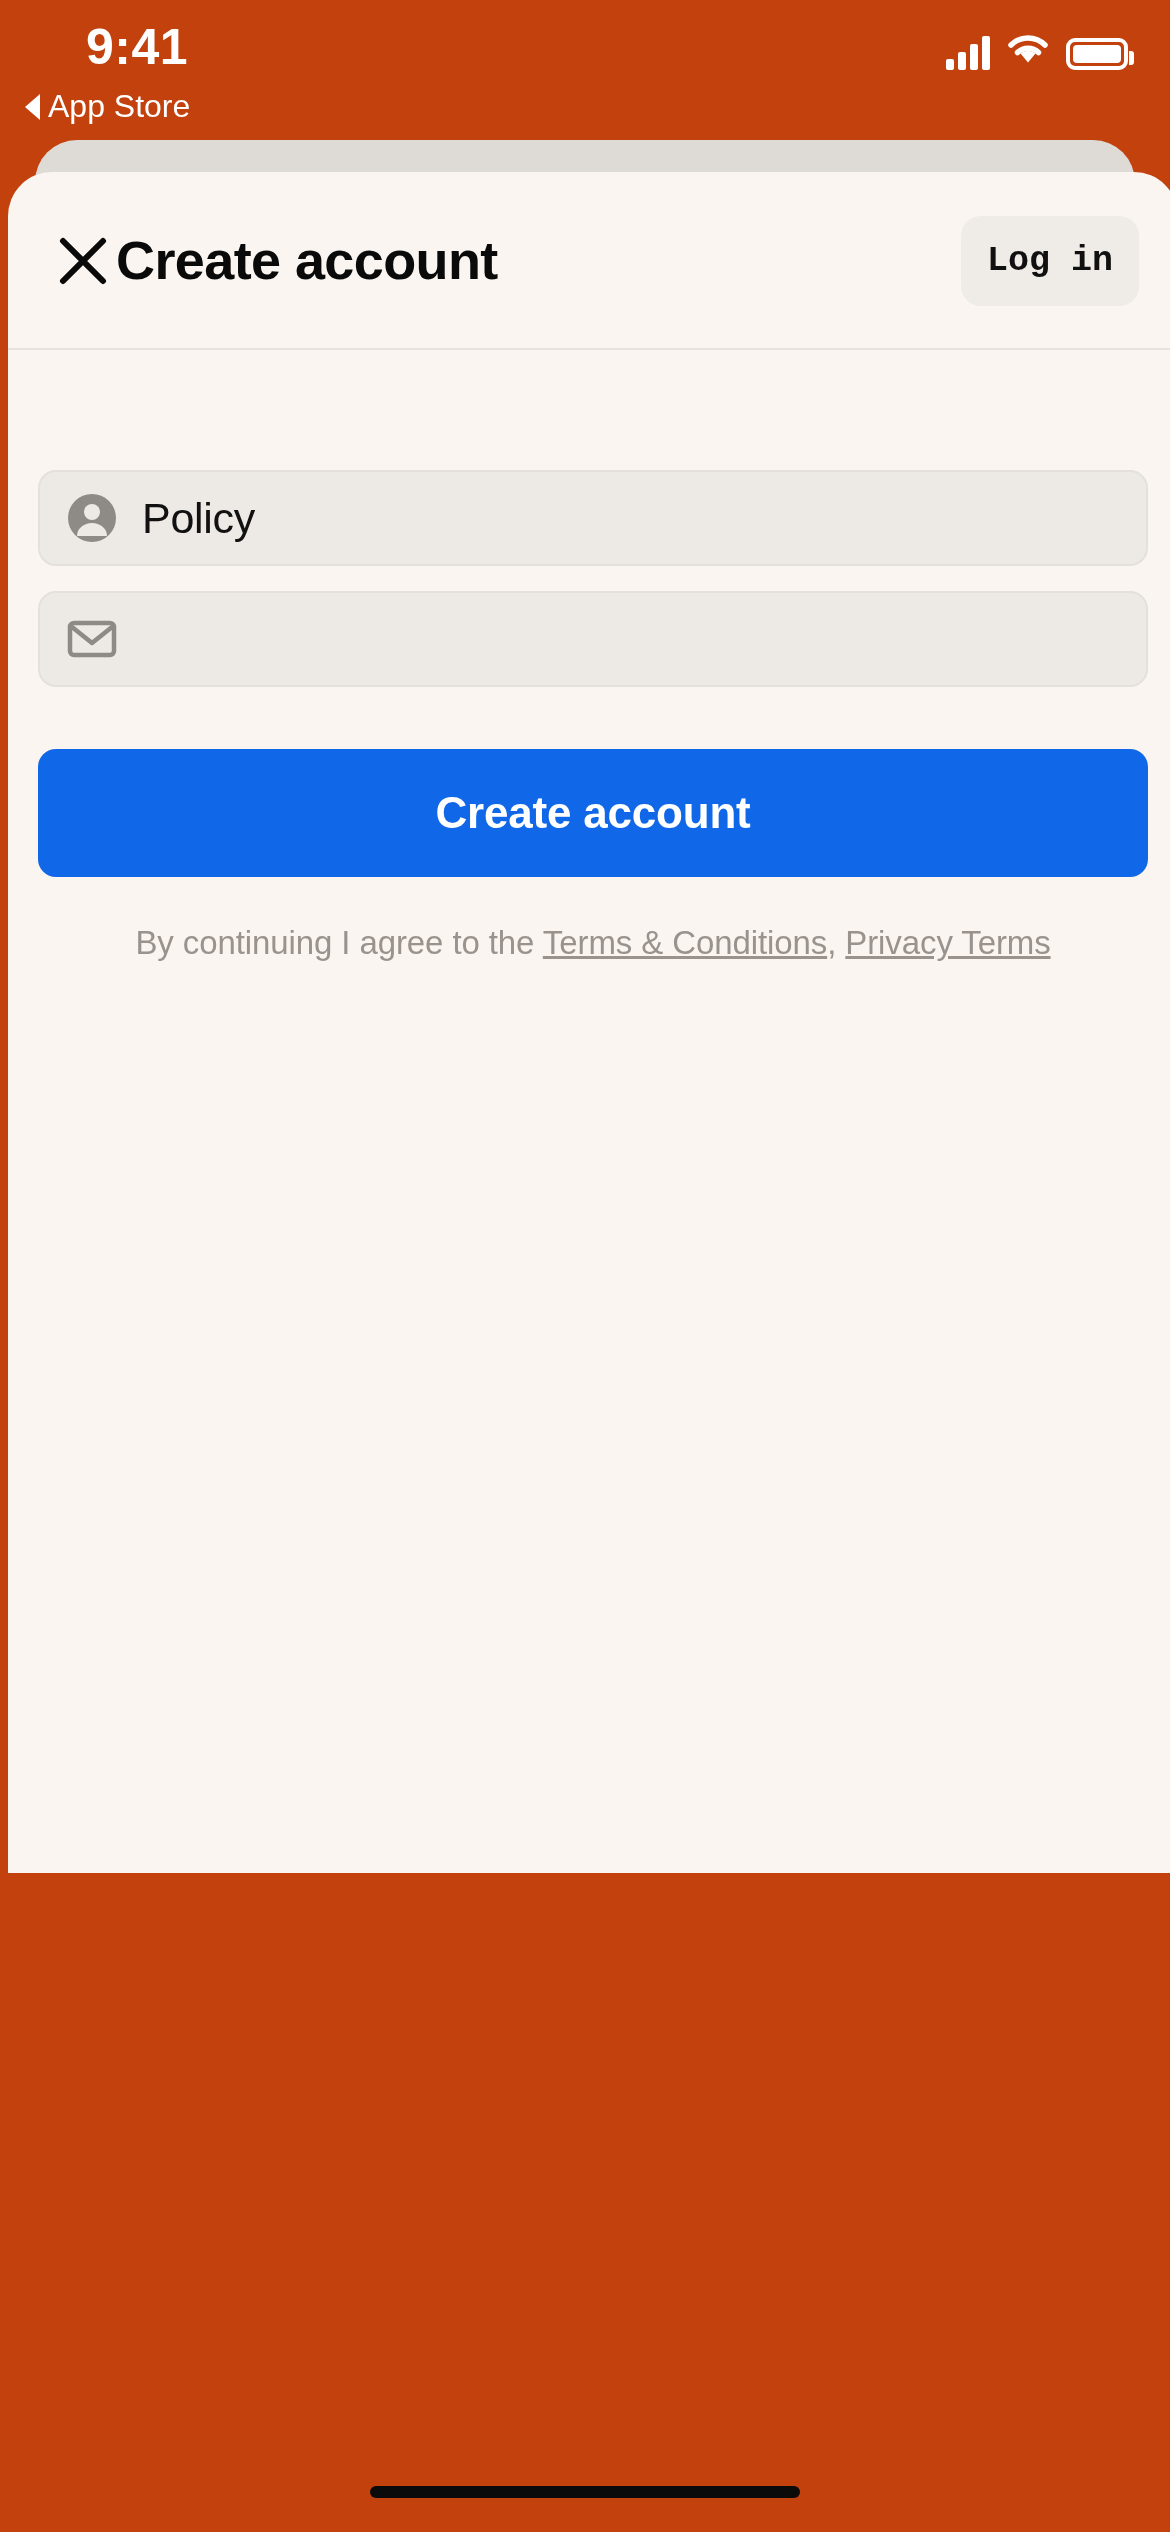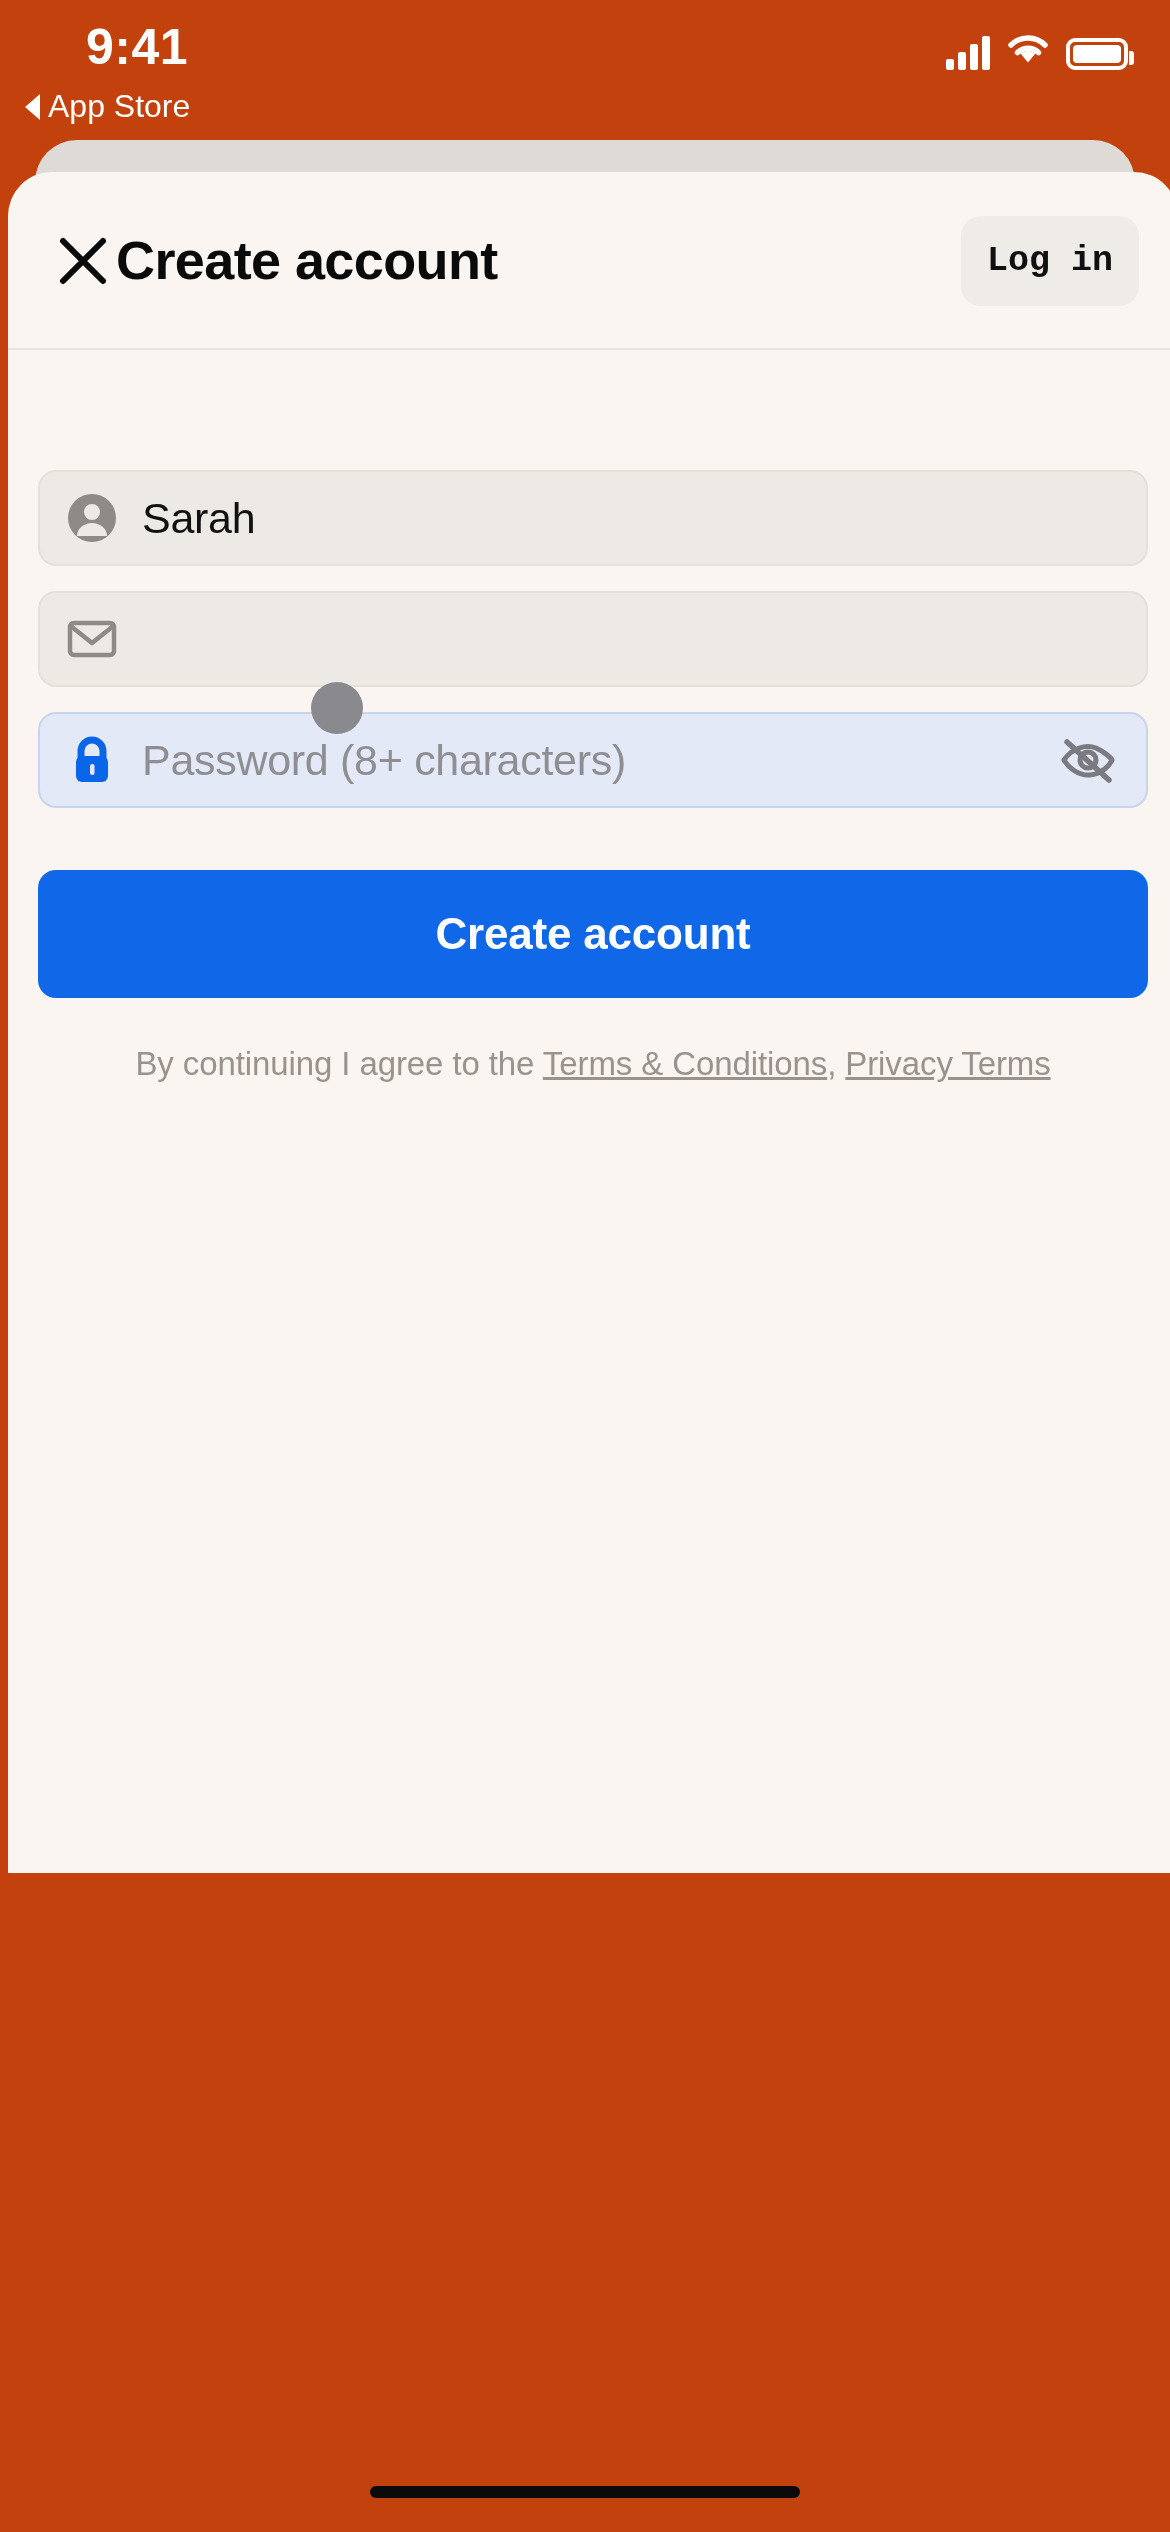--- a/index.html
+++ b/index.html
@@ -169,50 +169,32 @@
     <div class="form">
 
       <div class="field field-gap-top">
         <span class="ficon">
           <svg width="52" height="52" viewBox="0 0 52 52">
             <circle cx="26" cy="26" r="24" fill="#8E8A86"></circle>
             <circle cx="26" cy="20" r="8" fill="#EDEAE5"></circle>
             <path d="M11 44 a15 13 0 0 1 30 0 z" fill="#EDEAE5"></path>
           </svg>
         </span>
-        <span class="fvalue">Sarah</span>
+        <span class="fvalue">Policy</span>
       </div>
 
       <div class="field spaced">
         <span class="ficon">
           <svg width="52" height="46" viewBox="0 0 52 46">
             <rect x="4" y="7" width="44" height="32" rx="4" fill="none" stroke="#8E8A86" stroke-width="4.5"></rect>
             <path d="M6 11 L26 27 L46 11" fill="none" stroke="#8E8A86" stroke-width="4.5" stroke-linecap="round" stroke-linejoin="round"></path>
           </svg>
         </span>
       </div>
 
-      <div class="field spaced focused">
-        <div class="touch-dot"></div>
-        <span class="ficon">
-          <svg width="48" height="52" viewBox="0 0 48 52">
-            <path d="M13 23 v-6 a11 11 0 0 1 22 0 v6" fill="none" stroke="#0A66E8" stroke-width="7" stroke-linecap="round"></path>
-            <rect x="8" y="22" width="32" height="26" rx="6" fill="#0A66E8"></rect>
-            <rect x="22" y="30" width="4.5" height="11" rx="2.2" fill="#E3E9F6"></rect>
-          </svg>
-        </span>
-        <span class="fplaceholder">Password (8+ characters)</span>
-        <span class="eye-btn">
-          <svg width="60" height="52" viewBox="0 0 60 52">
-            <path d="M6 26 C14 14, 28 10, 38 14 C47 18, 53 24, 54 26 C52 31, 44 40, 32 41 C20 42, 10 33, 6 26 Z" fill="none" stroke="#7A7A80" stroke-width="5" stroke-linejoin="round"></path>
-            <circle cx="30" cy="26" r="8" fill="none" stroke="#7A7A80" stroke-width="5"></circle>
-            <path d="M9 8 L51 46" stroke="#7A7A80" stroke-width="5.5" stroke-linecap="round"></path>
-          </svg>
-        </span>
-      </div>
 
       <button class="cta">Create account</button>
 
       <div class="legal">
         <span>By continuing I agree to the </span><a href="#">Terms &amp; Conditions</a><span>, </span><a href="#">Privacy Terms</a>
       </div>
 
     </div>
   </div>
 

